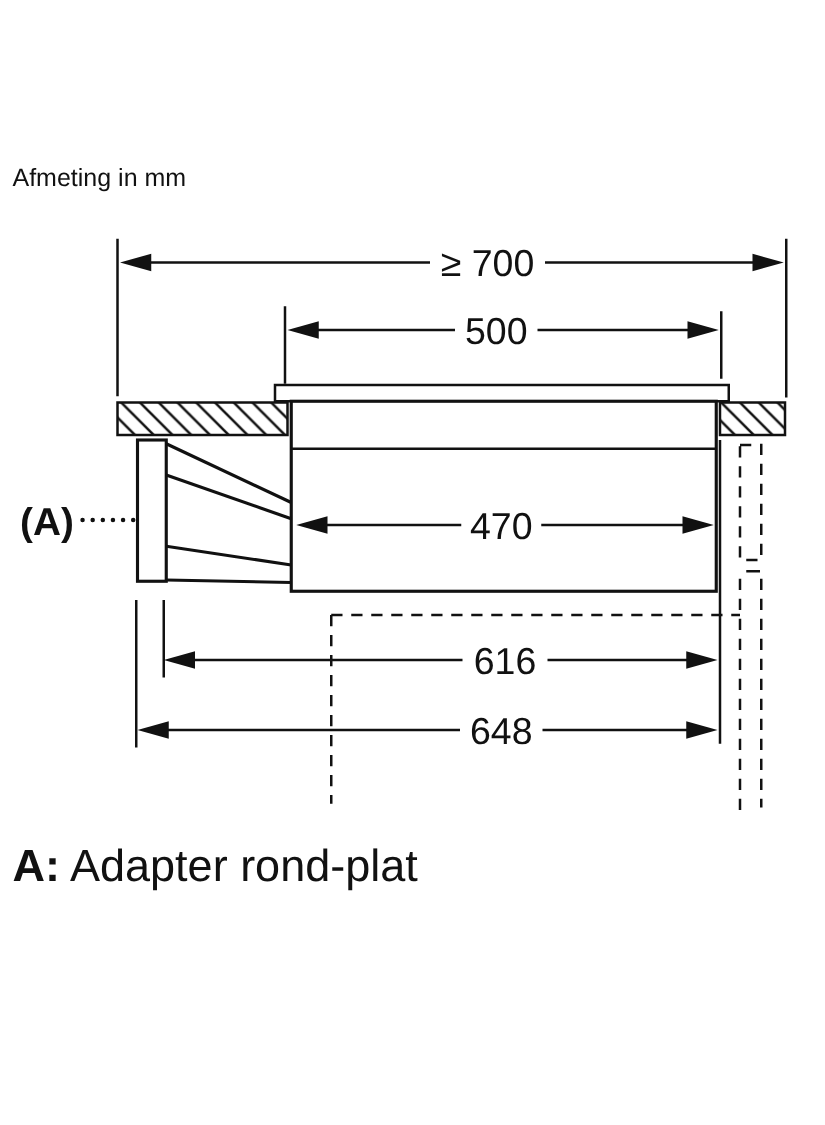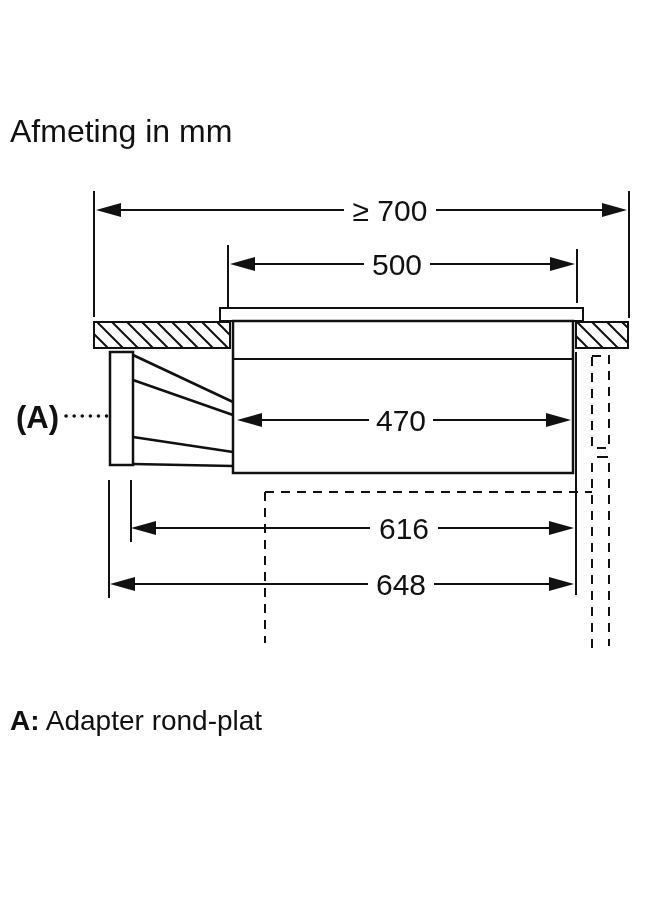--- a/index.html
+++ b/index.html
@@ -12,32 +12,32 @@
     width: 660px;
     height: 900px;
     background: #ffffff;
     font-family: "Liberation Sans", "DejaVu Sans", sans-serif;
     color: #111111;
     overflow: hidden;
   }
   .title {
     position: absolute;
     left: 10px;
-    top: 112px;
-    font-size: 32px;
+    top: 124px;
+    font-size: 20px;
     line-height: 38px;
     color: #111111;
     white-space: nowrap;
     text-align: center;
   }
   .footnote {
     position: absolute;
     left: 10px;
-    top: 702px;
-    font-size: 28px;
+    top: 674px;
+    font-size: 36px;
     line-height: 38px;
     color: #111111;
     white-space: nowrap;
   }
   .footnote .fn-prefix {
     font-weight: bold;
   }
   .drawing {
     position: absolute;
     left: 0;

